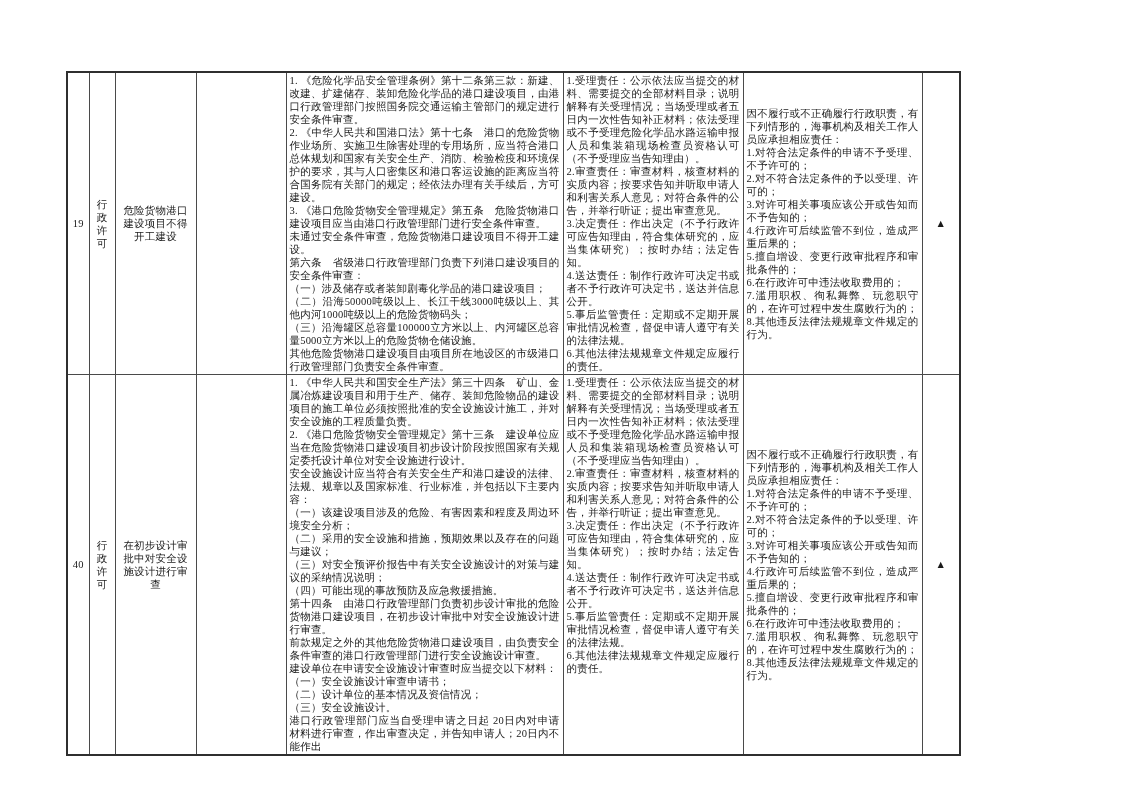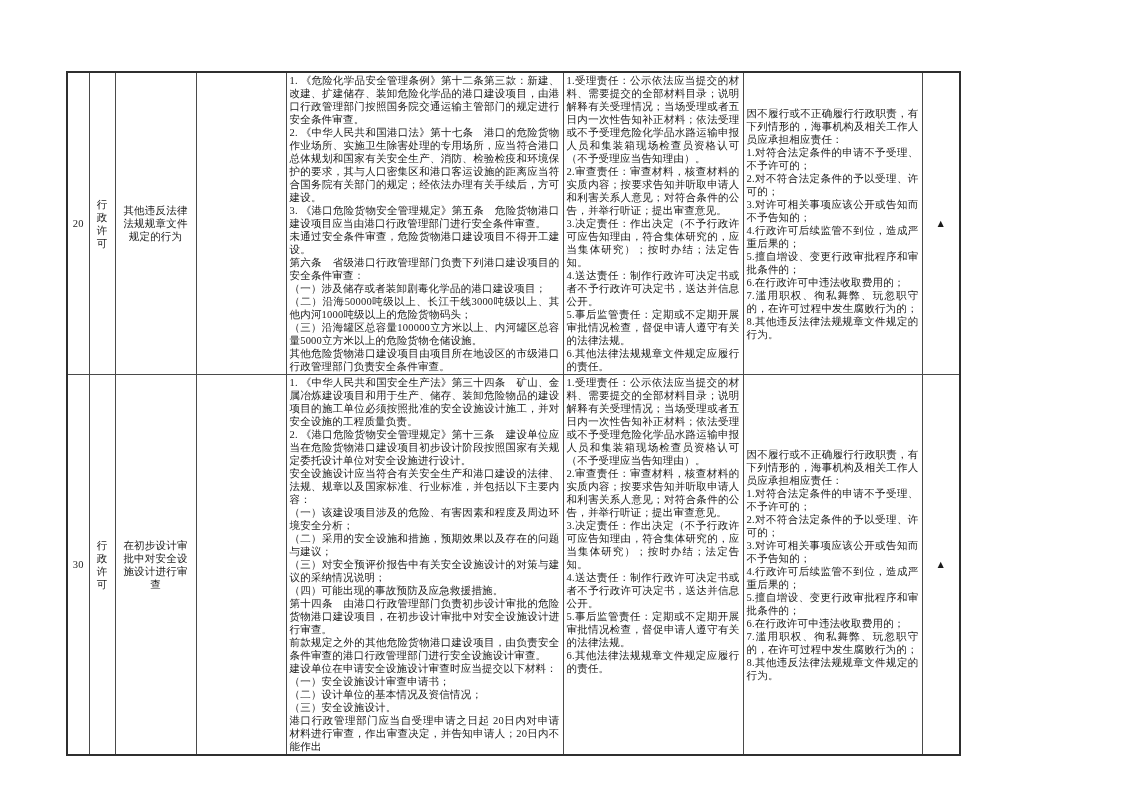--- a/index.html
+++ b/index.html
@@ -37,23 +37,23 @@
       <col style="width:26px">
       <col style="width:81px">
       <col style="width:90px">
       <col style="width:277px">
       <col style="width:180px">
       <col style="width:179px">
       <col style="width:38px">
     </colgroup>
     <tbody>
       <tr class="r19">
-        <td class="c">20</td>
+        <td class="c">19</td>
         <td class="c">行政许可</td>
-        <td class="c">其他违反法律法规规章文件规定的行为</td>
+        <td class="c">危险货物港口建设项目不得开工建设</td>
         <td class="c"></td>
         <td class="t">1. 《危险化学品安全管理条例》第十二条第三款：新建、改建、扩建储存、装卸危险化学品的港口建设项目，由港口行政管理部门按照国务院交通运输主管部门的规定进行安全条件审查。
 2. 《中华人民共和国港口法》第十七条　港口的危险货物作业场所、实施卫生除害处理的专用场所，应当符合港口总体规划和国家有关安全生产、消防、检验检疫和环境保护的要求，其与人口密集区和港口客运设施的距离应当符合国务院有关部门的规定；经依法办理有关手续后，方可建设。
 3. 《港口危险货物安全管理规定》第五条　危险货物港口建设项目应当由港口行政管理部门进行安全条件审查。
 未通过安全条件审查，危险货物港口建设项目不得开工建设。
 第六条　省级港口行政管理部门负责下列港口建设项目的安全条件审查：
 （一）涉及储存或者装卸剧毒化学品的港口建设项目；
 （二）沿海50000吨级以上、长江干线3000吨级以上、其他内河1000吨级以上的危险货物码头；
 （三）沿海罐区总容量100000立方米以上、内河罐区总容量5000立方米以上的危险货物仓储设施。
 其他危险货物港口建设项目由项目所在地设区的市级港口行政管理部门负责安全条件审查。</td>
@@ -68,21 +68,21 @@
 2.对不符合法定条件的予以受理、许可的；
 3.对许可相关事项应该公开或告知而不予告知的；
 4.行政许可后续监管不到位，造成严重后果的；
 5.擅自增设、变更行政审批程序和审批条件的；
 6.在行政许可中违法收取费用的；
 7.滥用职权、徇私舞弊、玩忽职守的，在许可过程中发生腐败行为的；
 8.其他违反法律法规规章文件规定的行为。</td>
         <td class="c marker">▲</td>
       </tr>
       <tr class="r20">
-        <td class="c">30</td>
+        <td class="c">40</td>
         <td class="c">行政许可</td>
         <td class="c">在初步设计审批中对安全设施设计进行审查</td>
         <td class="c"></td>
         <td class="t">1. 《中华人民共和国安全生产法》第三十四条　矿山、金属冶炼建设项目和用于生产、储存、装卸危险物品的建设项目的施工单位必须按照批准的安全设施设计施工，并对安全设施的工程质量负责。
 2. 《港口危险货物安全管理规定》第十三条　建设单位应当在危险货物港口建设项目初步设计阶段按照国家有关规定委托设计单位对安全设施进行设计。
 安全设施设计应当符合有关安全生产和港口建设的法律、法规、规章以及国家标准、行业标准，并包括以下主要内容：
 （一）该建设项目涉及的危险、有害因素和程度及周边环境安全分析；
 （二）采用的安全设施和措施，预期效果以及存在的问题与建议；
 （三）对安全预评价报告中有关安全设施设计的对策与建议的采纳情况说明；
 （四）可能出现的事故预防及应急救援措施。

